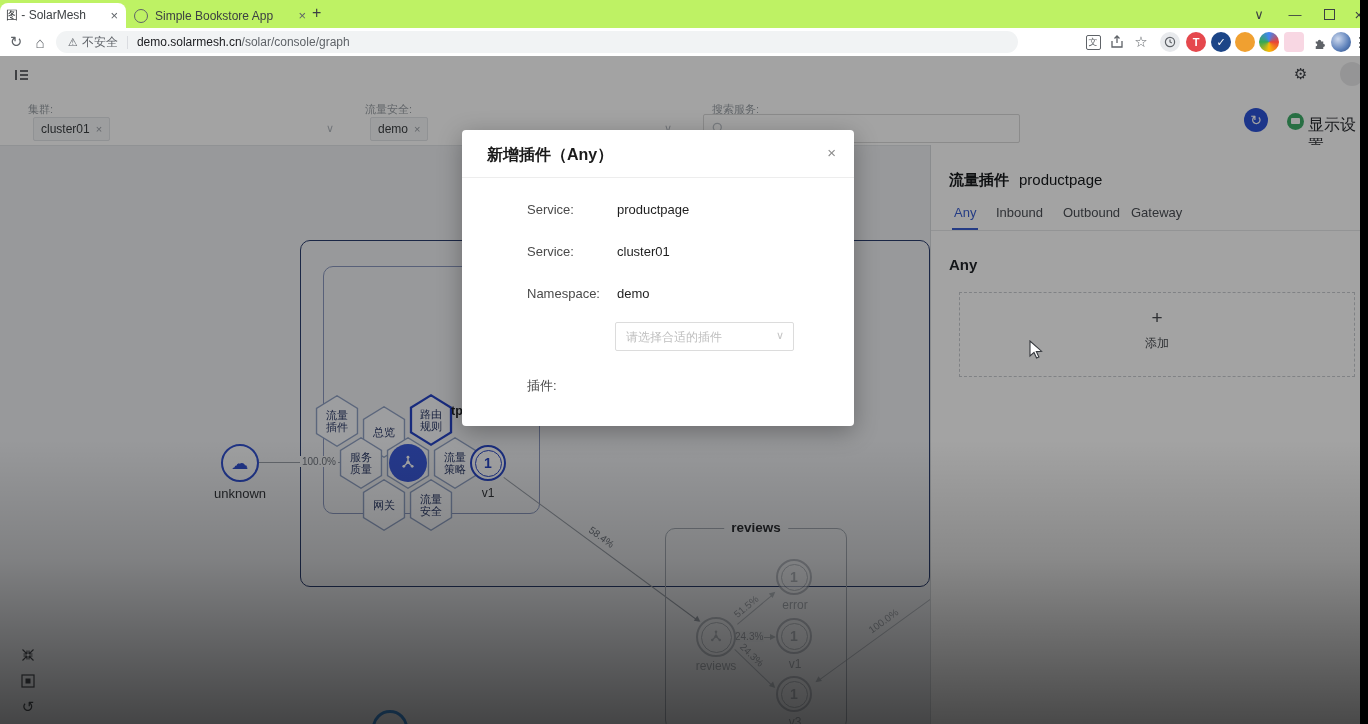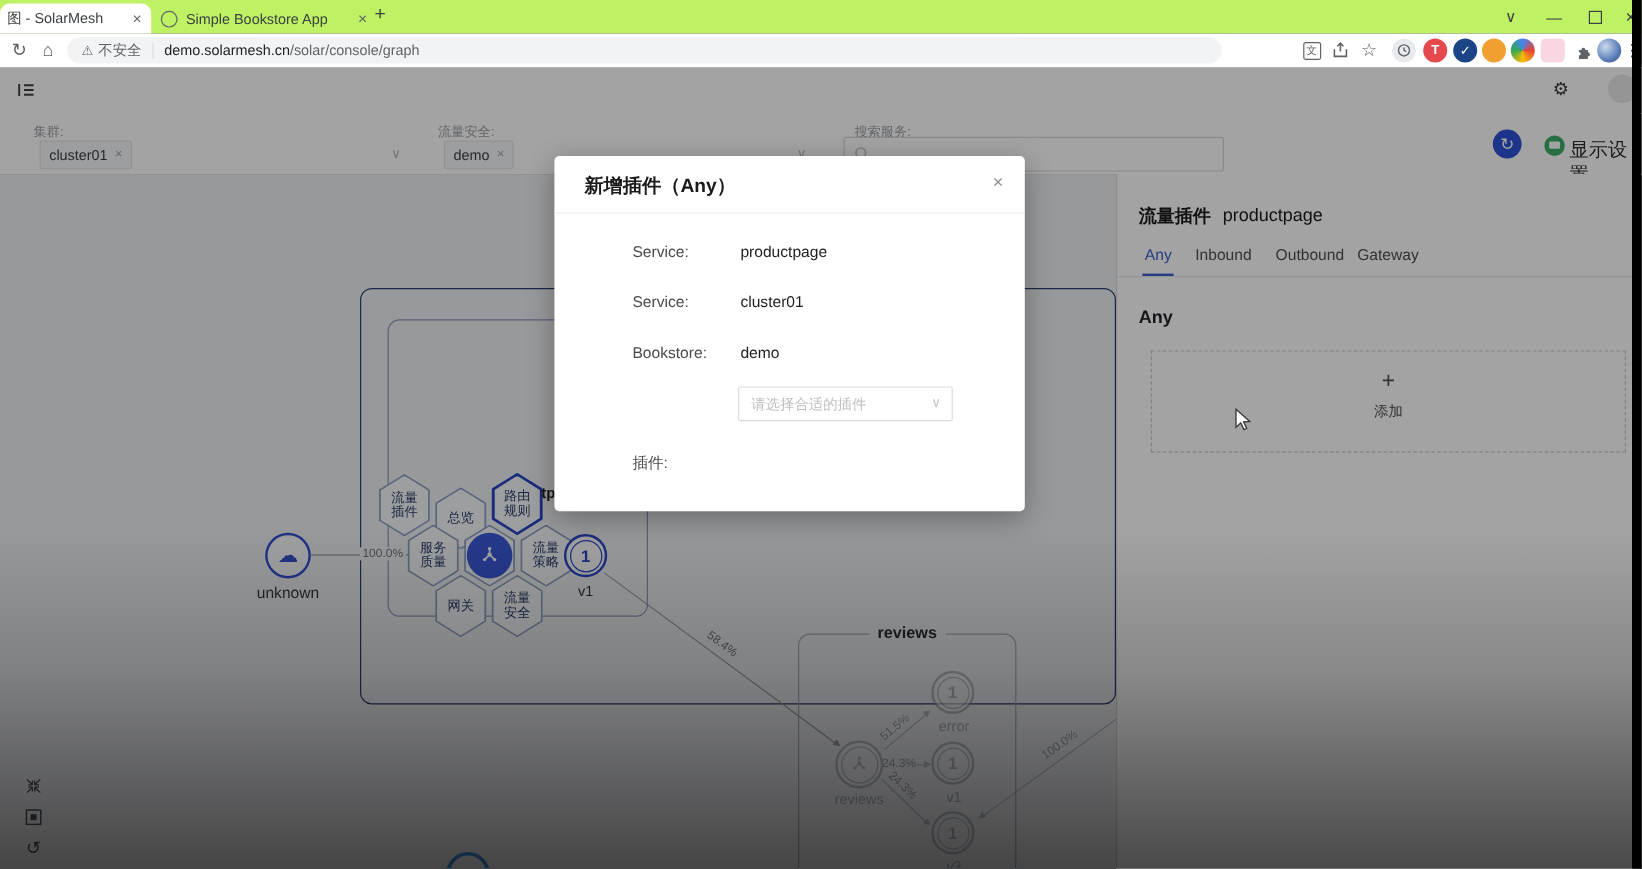--- a/index.html
+++ b/index.html
@@ -346,21 +346,21 @@
 
   <div id="modal">
     <div class="abs" style="left:0;top:0;width:392px;height:47px;border-bottom:1px solid #ededed;">
       <span style="position:absolute;left:25px;top:15px;font-size:16px;font-weight:bold;color:#1a1a1a;">新增插件（Any）</span>
       <span style="position:absolute;right:18px;top:14px;font-size:15px;color:#8c8c8c;">×</span>
     </div>
     <span class="mrow-label" style="top:72px;">Service:</span>
     <span class="mrow-value" style="top:72px;">productpage</span>
     <span class="mrow-label" style="top:114px;">Service:</span>
     <span class="mrow-value" style="top:114px;">cluster01</span>
-    <span class="mrow-label" style="top:156px;">Bookstore:</span>
+    <span class="mrow-label" style="top:156px;">Namespace:</span>
     <span class="mrow-value" style="top:156px;">demo</span>
     <span class="mrow-label" style="top:199px;margin-top:48px;">插件:</span>
     <div class="abs" style="left:153px;top:192px;width:177px;height:27px;border:1px solid #dcdcdc;border-radius:2px;background:#fff;">
       <span style="position:absolute;left:10px;top:6px;font-size:12px;color:#bfbfbf;">请选择合适的插件</span>
       <span style="position:absolute;right:9px;top:6px;font-size:11px;color:#c5c5c5;">∨</span>
     </div>
   </div>
 
   <div class="abs" style="left:1028px;top:340px;z-index:35;">
     <svg width="16" height="20" viewBox="0 0 16 20">

